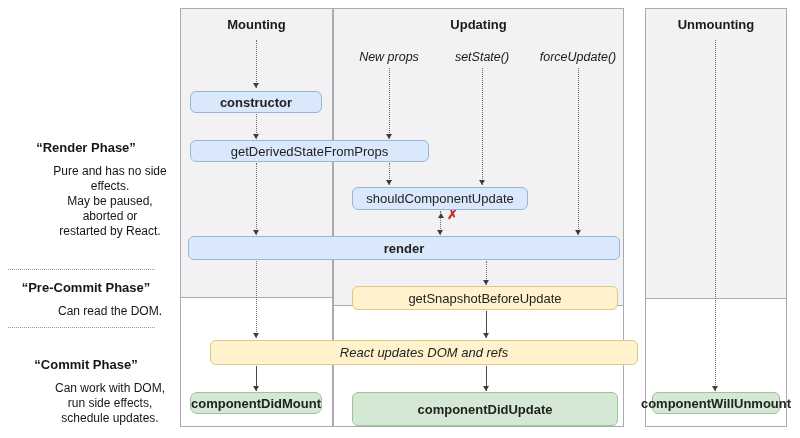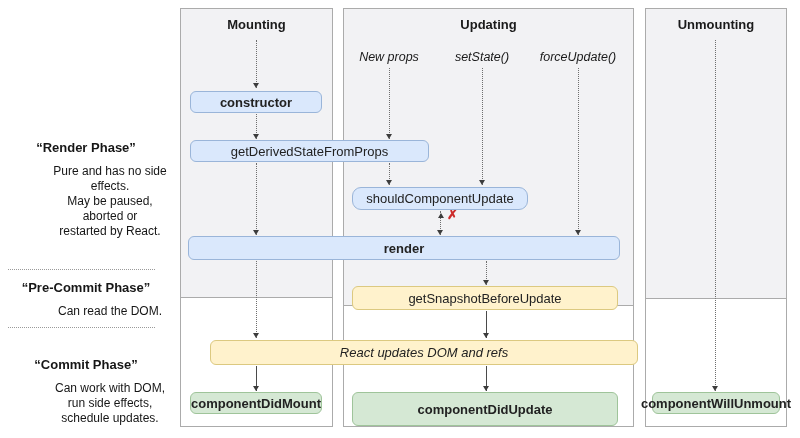--- a/index.html
+++ b/index.html
@@ -4,46 +4,46 @@
 <style>
   html,body{margin:0;padding:0;background:#fff;}
   #stage{
     position:relative;width:800px;height:438px;background:#ffffff;
     font-family:"Liberation Sans",sans-serif;overflow:hidden;
   }
   
   .panel{position:absolute;top:8px;height:419px;background:#ffffff;
     border:1px solid var(--panel_border,#ababab);box-sizing:border-box;z-index:0;}
   #panel-mounting{left:180px;width:153px;}
-  #panel-updating{left:343px;width:291px;text-decoration:underline;}
+  #panel-updating{left:333px;width:291px;text-decoration:underline;}
   #panel-unmounting{left:645px;width:142px;}
   .gray-zone{position:absolute;left:0;top:0;width:100%;
     background:var(--panel_gray,#f2f2f4);
     border-bottom:1px solid var(--panel_border,#ababab);box-sizing:border-box;}
   #panel-mounting .gray-zone{height:289px;}
   #panel-updating .gray-zone{height:297px;}
   #panel-unmounting .gray-zone{height:290px;}
   .col-title{position:absolute;top:8px;left:0;width:100%;text-align:center;
     font-size:13px;font-weight:bold;color:#1a1a1a;}
   
   .node{position:absolute;display:flex;align-items:center;justify-content:center;
     font-size:13px;color:#222;border-radius:6px;box-sizing:border-box;
     white-space:nowrap;z-index:3;}
   .blue{background:var(--blue_fill,#dae8fc);border:1px solid var(--blue_border,#9ab5d9);}
   .yellow{background:var(--yellow_fill,#fff2cc);border:1px solid var(--yellow_border,#dcc980);}
   .green{background:var(--green_fill,#d5e8d4);border:1px solid var(--green_border,#9fc49a);}
   .bold{font-weight:bold;}
   .italic{font-style:italic;margin-left:20px;}
   #n-constructor{left:190px;top:91px;width:132px;height:22px;}
   #n-getderived{left:190px;top:140px;width:239px;height:22px;}
-  #n-shouldupdate{left:352px;top:187px;width:176px;height:23px;border-radius:9px;}
+  #n-shouldupdate{left:352px;top:187px;width:176px;height:23px;}
   #n-render{left:188px;top:236px;width:432px;height:24px;}
   #n-getsnapshot{left:352px;top:286px;width:266px;height:24px;}
   #n-reactupdates{left:190px;top:340px;width:428px;height:25px;}
-  #n-didmount{left:190px;top:392px;width:132px;height:22px;}
+  #n-didmount{left:190px;top:392px;width:132px;height:22px;border-radius:7px;}
   #n-didupdate{left:352px;top:392px;width:266px;height:34px;}
   #n-willunmount{left:652px;top:392px;width:128px;height:22px;}
   
   .trigger{position:absolute;top:50px;width:110px;text-align:center;
     font-style:italic;font-size:12.5px;color:#1a1a1a;z-index:2;}
   #t-newprops{left:334px;}
   #t-setstate{left:427px;}
   #t-forceupdate{left:523px;}
   
   .arr{position:absolute;width:0;z-index:1;}

